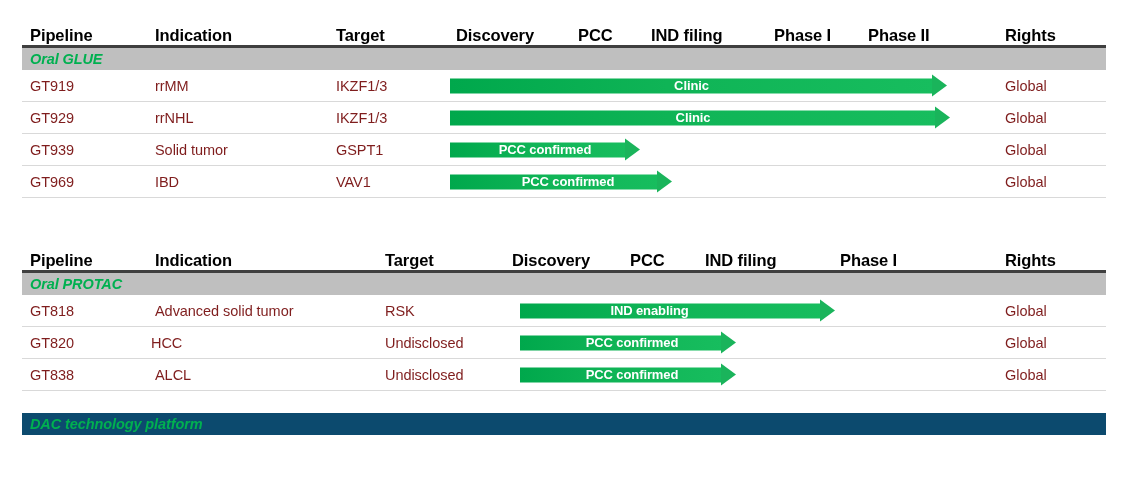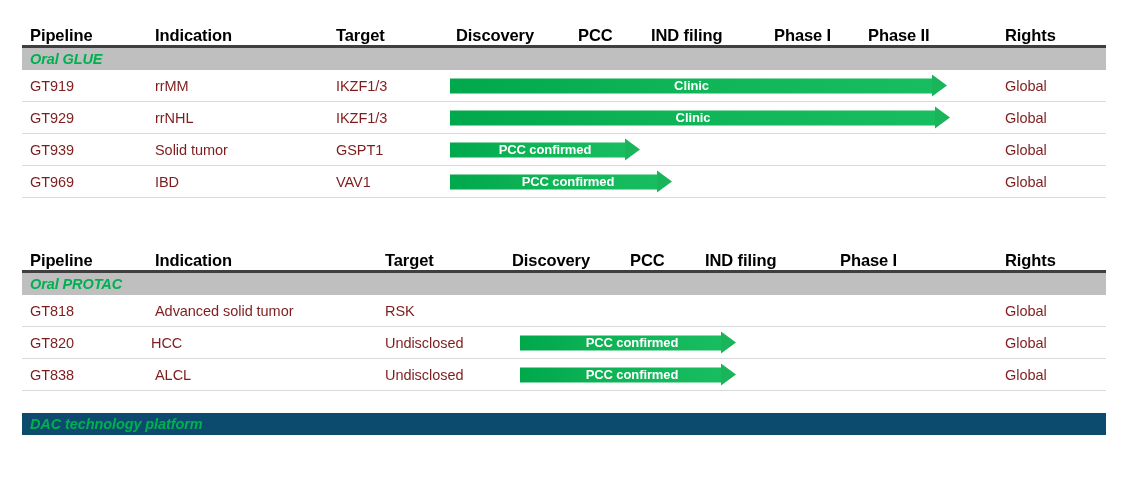--- a/index.html
+++ b/index.html
@@ -162,20 +162,25 @@
     </div>
 
     <div class="band">
       <div class="band-label">Oral PROTAC</div>
     </div>
 
     <div class="row">
       <div class="cell" style="left:8px;">GT818</div>
       <div class="cell" style="left:133px;">Advanced solid tumor</div>
       <div class="cell" style="left:363px;">RSK</div>
+      <div class="bar" style="left:498px;width:315px;">
+        <div class="shaft" style="right:14px;"></div>
+        <div class="head" style="right:0;"></div>
+        <div class="bar-label" style="right:56px;">IND enabling</div>
+      </div>
       <div class="cell" style="left:983px;">Global</div>
     </div>
 
     <div class="row">
       <div class="cell" style="left:8px;">GT820</div>
       <div class="cell" style="left:129px;">HCC</div>
       <div class="cell" style="left:363px;">Undisclosed</div>
       <div class="bar" style="left:498px;width:216px;">
         <div class="shaft" style="right:14px;"></div>
         <div class="head" style="right:0;"></div>

